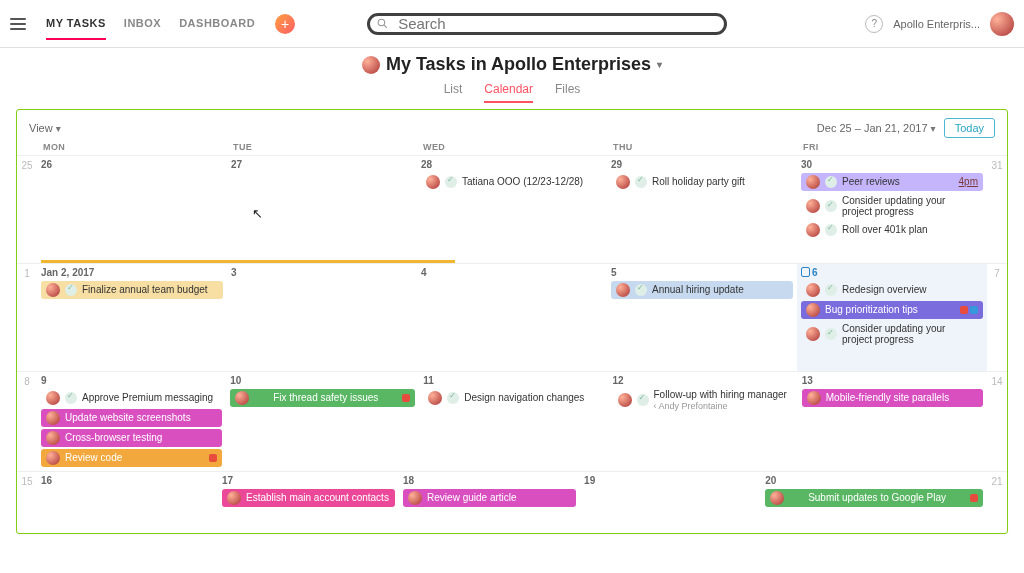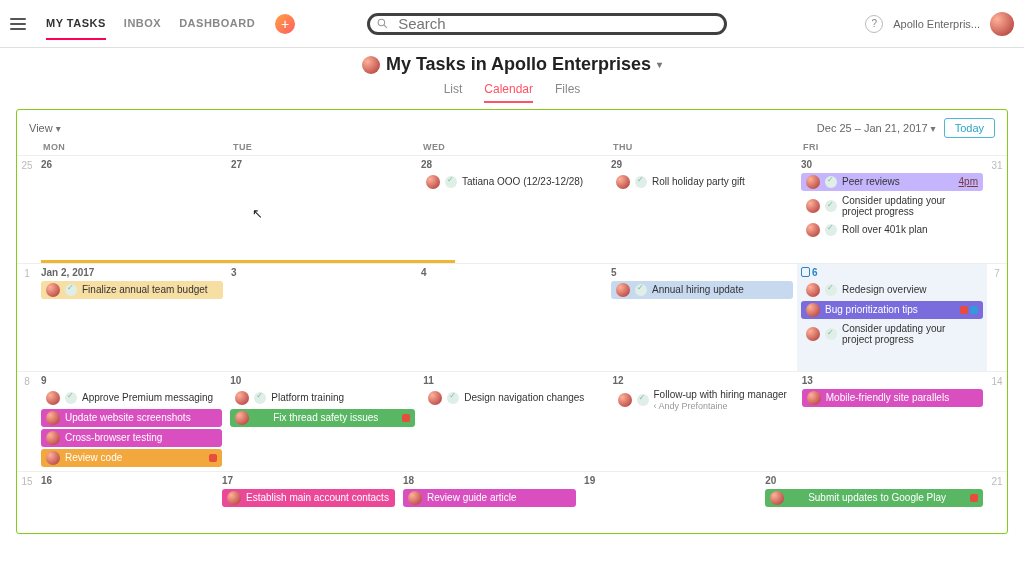--- a/index.html
+++ b/index.html
@@ -265,25 +265,20 @@
                 <span>Review code</span>
                 <span class="tags">
                   <span class="tag t-red"></span>
                 </span>
               </div>
             </div>
           </div>
           <div class="cell">
             <span class="date">10</span>
             <div class="events">
-              <div class="event plain">
-                <span class="avatar"></span>
-                <span class="check"></span>
-                <span>Platform training</span>
-              </div>
               <div class="event c-green invert">
                 <span class="avatar"></span>
                 <span>Fix thread safety issues</span>
                 <span class="tags">
                   <span class="tag t-red"></span>
                 </span>
               </div>
             </div>
           </div>
           <div class="cell">

